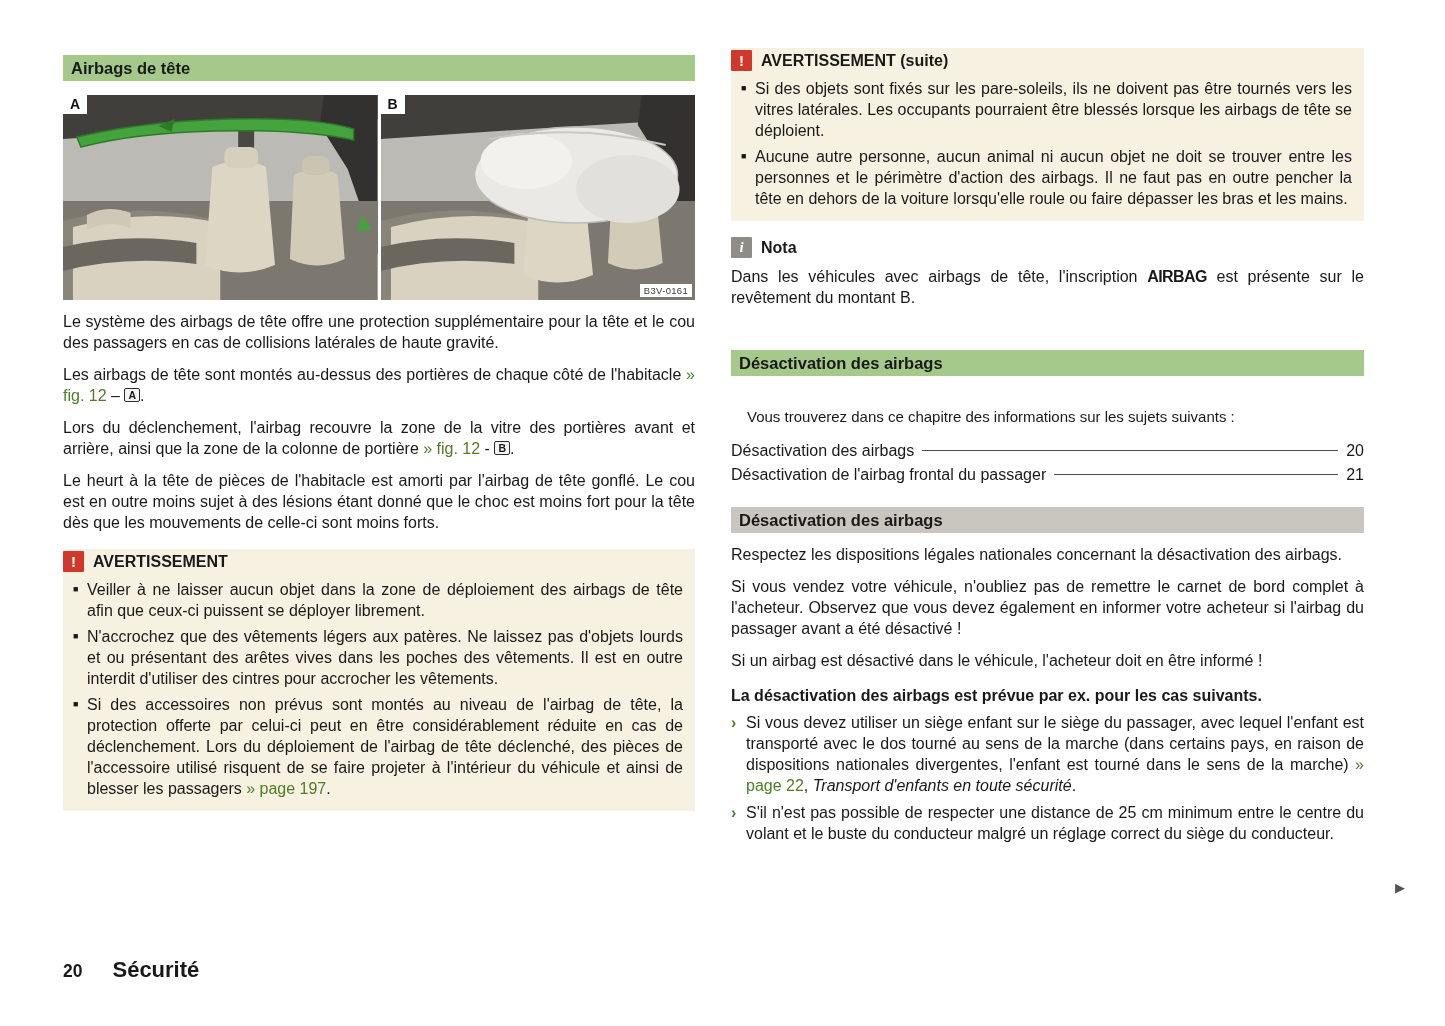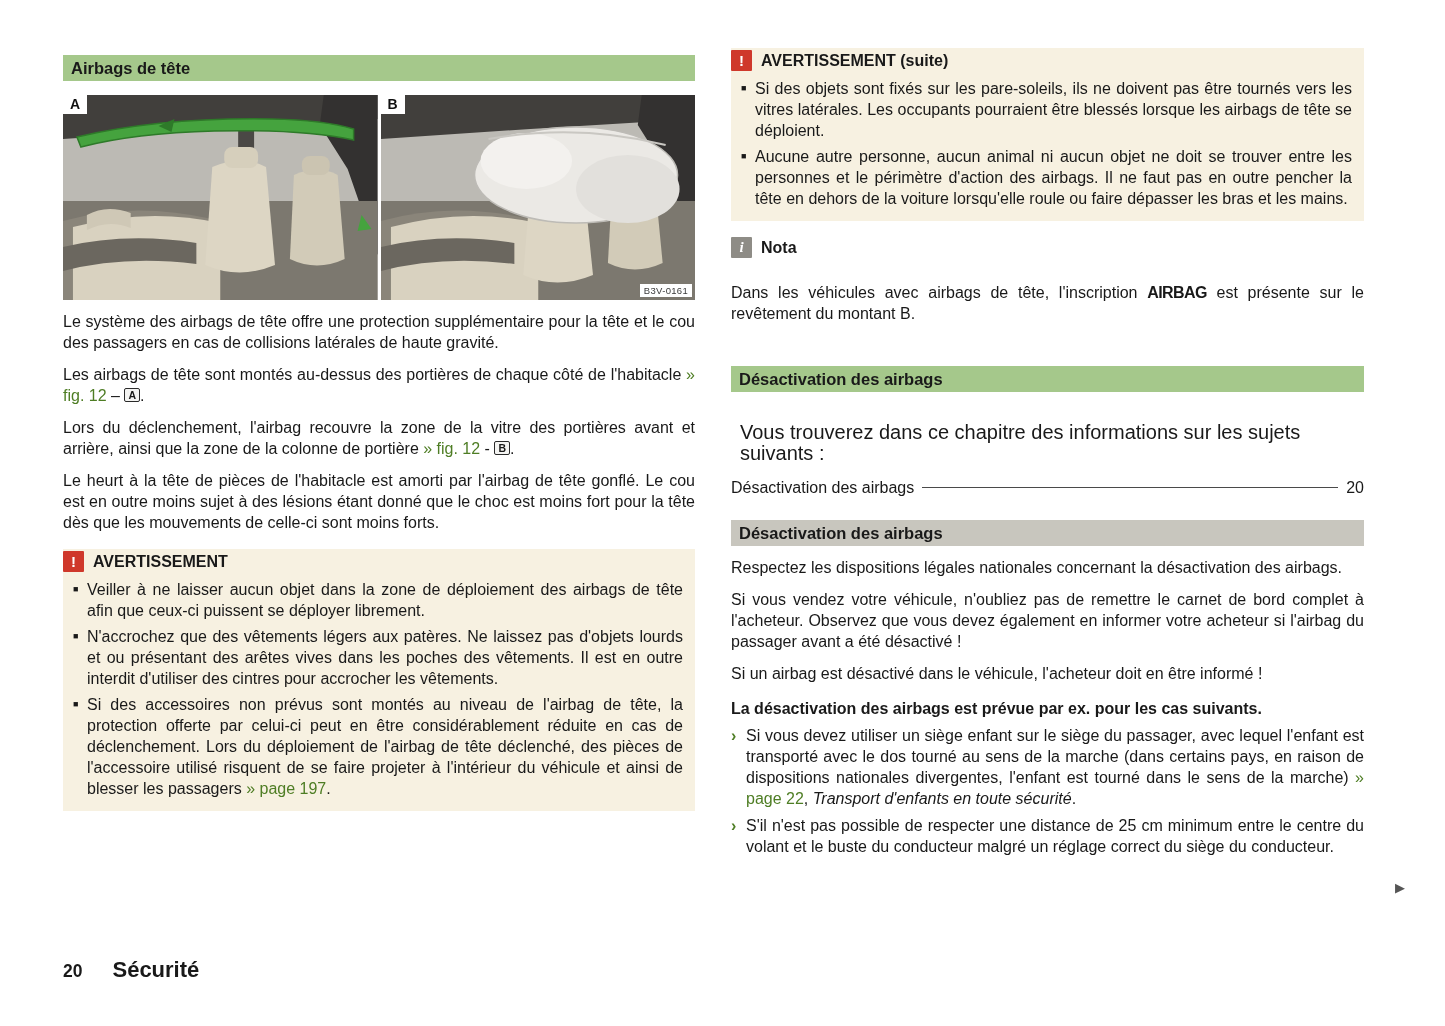--- a/index.html
+++ b/index.html
@@ -53,25 +53,25 @@
   .warn-item .sq{flex:0 0 14px;font-size:9px;line-height:21px;}
   .warn-item .wi-text{flex:1;text-align:justify;}
 
   
   .nota{margin-top:16px;}
   .nota-title-row{display:flex;align-items:center;gap:9px;}
   .nota-icon{flex:0 0 auto;width:21px;height:21px;background:#8e8c86;color:#fff;
     display:flex;align-items:center;justify-content:center;
     font-family:"Liberation Serif",serif;font-style:italic;font-weight:bold;font-size:15px;border-radius:1px;}
   .nota-title{font-weight:bold;font-size:16px;}
-  .nota-text{margin-top:24px;font-size:16px;line-height:21px;text-align:justify;}
+  .nota-text{margin-top:8px;font-size:16px;line-height:21px;text-align:justify;}
   .inscription{font-weight:bold;letter-spacing:-0.6px;}
 
   
-  .toc-intro{margin:16px 0 0 9px;font-size:20px;line-height:21px;}
+  .toc-intro{margin:16px 0 0 16px;font-size:15px;line-height:21px;}
   .toc{margin-top:12px;}
   .toc-row{display:flex;align-items:baseline;font-size:16px;line-height:24px;}
   .toc-leader{flex:1;border-bottom:1px solid #4a4a4a;margin:0 8px;transform:translateY(-5px);}
   .toc-page{flex:0 0 auto;}
 
   .sp-26{height:26px;} .sp-14{height:14px;} .sp-20{height:20px;}
 
   p.bold-lead{margin:14px 0 0 0;font-size:16px;line-height:21px;font-weight:bold;}
   .bullet{display:flex;margin-top:6px;font-size:16px;line-height:21px;}
   .bullet .bm{flex:0 0 15px;color:var(--link-green);font-weight:bold;}
@@ -210,20 +210,25 @@
 
 
     <p class="toc-intro">Vous trouverez dans ce chapitre des informations sur les sujets suivants :</p>
 
     <div class="toc">
       <div class="toc-row">
         <span>Désactivation des airbags</span>
         <span class="toc-leader"></span>
         <span class="toc-page">20</span>
       </div>
+      <div class="toc-row">
+        <span>Désactivation de l'airbag frontal du passager</span>
+        <span class="toc-leader"></span>
+        <span class="toc-page">21</span>
+      </div>
     </div>
 
     <div class="sp-20"></div>
 
     <div class="bar gray">
       <span>Désactivation des airbags</span>
     </div>
 
     <p class="body">Respectez les dispositions légales nationales concernant la désactivation des airbags.</p>
     <p class="body">Si vous vendez votre véhicule, n'oubliez pas de remettre le carnet de bord complet à l'acheteur. Observez que vous devez également en informer votre acheteur si l'airbag du passager avant a été désactivé !</p>

